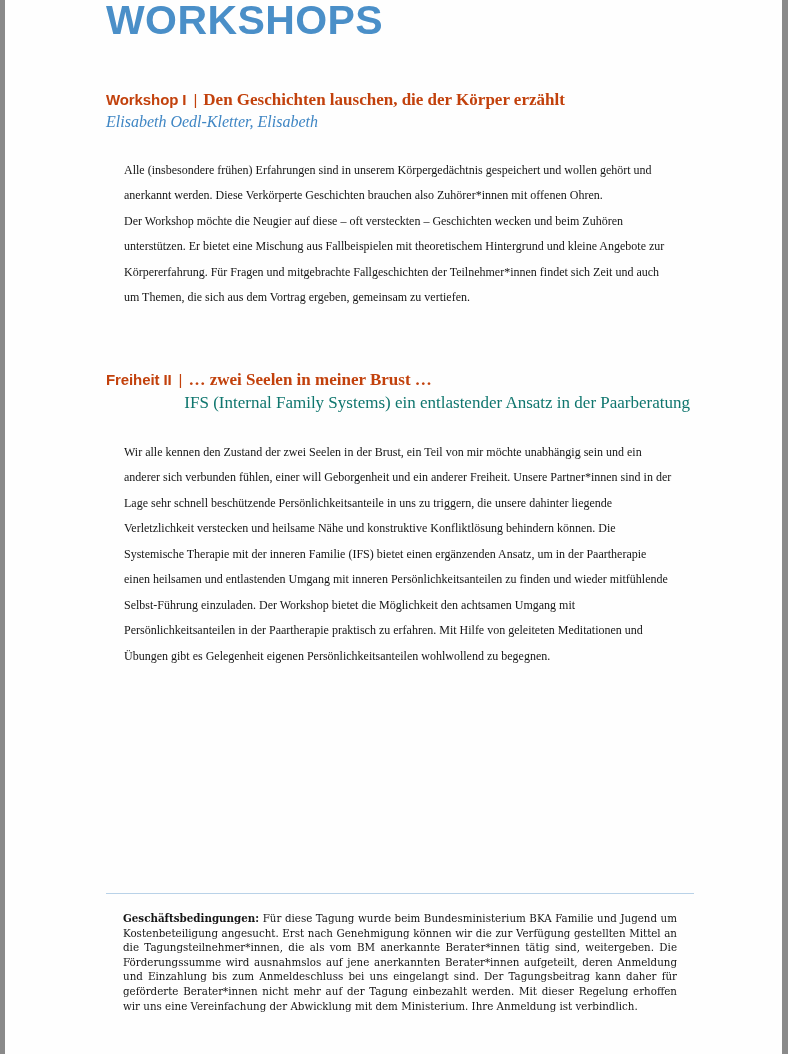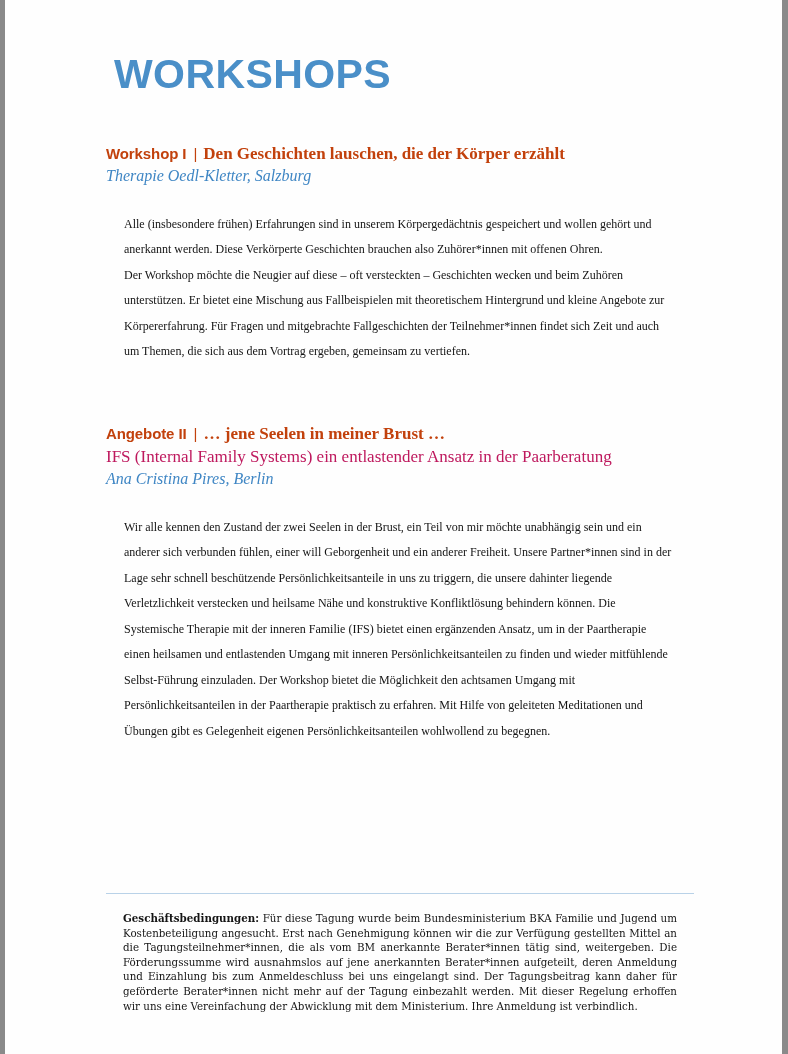--- a/index.html
+++ b/index.html
@@ -39,22 +39,21 @@
     width: 584px;
   }
 
   
   .page-title {
     font-family: "Liberation Sans", "DejaVu Sans", sans-serif;
     font-weight: bold;
     font-size: 41px;
     letter-spacing: 0.4px;
     color: #4a8fc8;
-    margin: 8px;
-    padding-top: 46px;
+    margin: 0;
     line-height: 1.0;
   }
 
   
   .workshop { margin: 0; }
   #workshop-1-block { margin-top: 48px; }
   #workshop-2-block { margin-top: 58px; }
 
   .ws-headline {
     color: #c2410c;
@@ -76,23 +75,24 @@
     padding: 0 6px 0 7px;
   }
   .ws-title {
     font-family: "Liberation Serif", "DejaVu Serif", serif;
     font-weight: bold;
     font-size: 17px;
   }
   .ws-subtitle {
     font-family: "Liberation Serif", "DejaVu Serif", serif;
     font-size: 17px;
-    color: #be185d;
+    color: #0f766e;
     margin: 2px 0 0 0;
     line-height: 1.25;
+    text-align: right;
   }
   .ws-presenter {
     font-family: "Liberation Serif", "DejaVu Serif", serif;
     font-style: italic;
     font-size: 16px;
     color: #3f86c4;
     margin: 1px 0 0 0;
     line-height: 1.25;
   }
 
@@ -139,31 +139,30 @@
   <div class="page-inner">
 
     <div class="content">
 
       <h1 class="page-title">WORKSHOPS</h1>
 
       <section class="workshop" id="workshop-1-block">
         <p class="ws-headline">
           <span class="ws-label">Workshop I</span><span class="ws-sep">|</span><span class="ws-title">Den Geschichten lauschen, die der Körper erzählt</span>
         </p>
-        <p class="ws-presenter">Therapie Oedl-Kletter, Salzburg</p>
+        <p class="ws-presenter">Elisabeth Oedl-Kletter, Elisabeth</p>
         <p class="ws-body" id="workshop-1-body">Alle (insbesondere frühen) Erfahrungen sind in unserem Körpergedächtnis gespeichert und wollen gehört und anerkannt werden. Diese Verkörperte Geschichten brauchen also Zuhörer*innen mit offenen Ohren.
 Der Workshop möchte die Neugier auf diese – oft versteckten – Geschichten wecken und beim Zuhören unterstützen. Er bietet eine Mischung aus Fallbeispielen mit theoretischem Hintergrund und kleine Angebote zur Körpererfahrung. Für Fragen und mitgebrachte Fallgeschichten der Teilnehmer*innen findet sich Zeit und auch um Themen, die sich aus dem Vortrag ergeben, gemeinsam zu vertiefen.</p>
       </section>
 
       <section class="workshop" id="workshop-2-block">
         <p class="ws-headline">
-          <span class="ws-label">Angebote II</span><span class="ws-sep">|</span><span class="ws-title">… jene Seelen in meiner Brust …</span>
+          <span class="ws-label">Freiheit II</span><span class="ws-sep">|</span><span class="ws-title">… zwei Seelen in meiner Brust …</span>
         </p>
         <p class="ws-subtitle">IFS (Internal Family Systems) ein entlastender Ansatz in der Paarberatung</p>
-        <p class="ws-presenter">Ana Cristina Pires, Berlin</p>
         <p class="ws-body" id="workshop-2-body">Wir alle kennen den Zustand der zwei Seelen in der Brust, ein Teil von mir möchte unabhängig sein und ein anderer sich verbunden fühlen, einer will Geborgenheit und ein anderer Freiheit. Unsere Partner*innen sind in der Lage sehr schnell beschützende Persönlichkeitsanteile in uns zu triggern, die unsere dahinter liegende Verletzlichkeit verstecken und heilsame Nähe und konstruktive Konfliktlösung behindern können. Die Systemische Therapie mit der inneren Familie (IFS) bietet einen ergänzenden Ansatz, um in der Paartherapie einen heilsamen und entlastenden Umgang mit inneren Persönlichkeitsanteilen zu finden und wieder mitfühlende Selbst-Führung einzuladen. Der Workshop bietet die Möglichkeit den achtsamen Umgang mit Persönlichkeitsanteilen in der Paartherapie praktisch zu erfahren. Mit Hilfe von geleiteten Meditationen und Übungen gibt es Gelegenheit eigenen Persönlichkeitsanteilen wohlwollend zu begegnen.</p>
       </section>
 
     </div>
 
     <div class="footer">
       <hr class="footer-rule">
       <p class="footer-text"><span class="footer-lead">Geschäftsbedingungen:</span><span> Für diese Tagung wurde beim Bundesministerium BKA Familie und Jugend um Kostenbeteiligung angesucht. Erst nach Genehmigung können wir die zur Verfügung gestellten Mittel an die Tagungsteilnehmer*innen, die als vom BM anerkannte Berater*innen tätig sind, weitergeben. Die Förderungssumme wird ausnahmslos auf jene anerkannten Berater*innen aufgeteilt, deren Anmeldung und Einzahlung bis zum Anmeldeschluss bei uns eingelangt sind. Der Tagungsbeitrag kann daher für geförderte Berater*innen nicht mehr auf der Tagung einbezahlt werden. Mit dieser Regelung erhoffen wir uns eine Vereinfachung der Abwicklung mit dem Ministerium. Ihre Anmeldung ist verbindlich.</span></p>
     </div>
 

